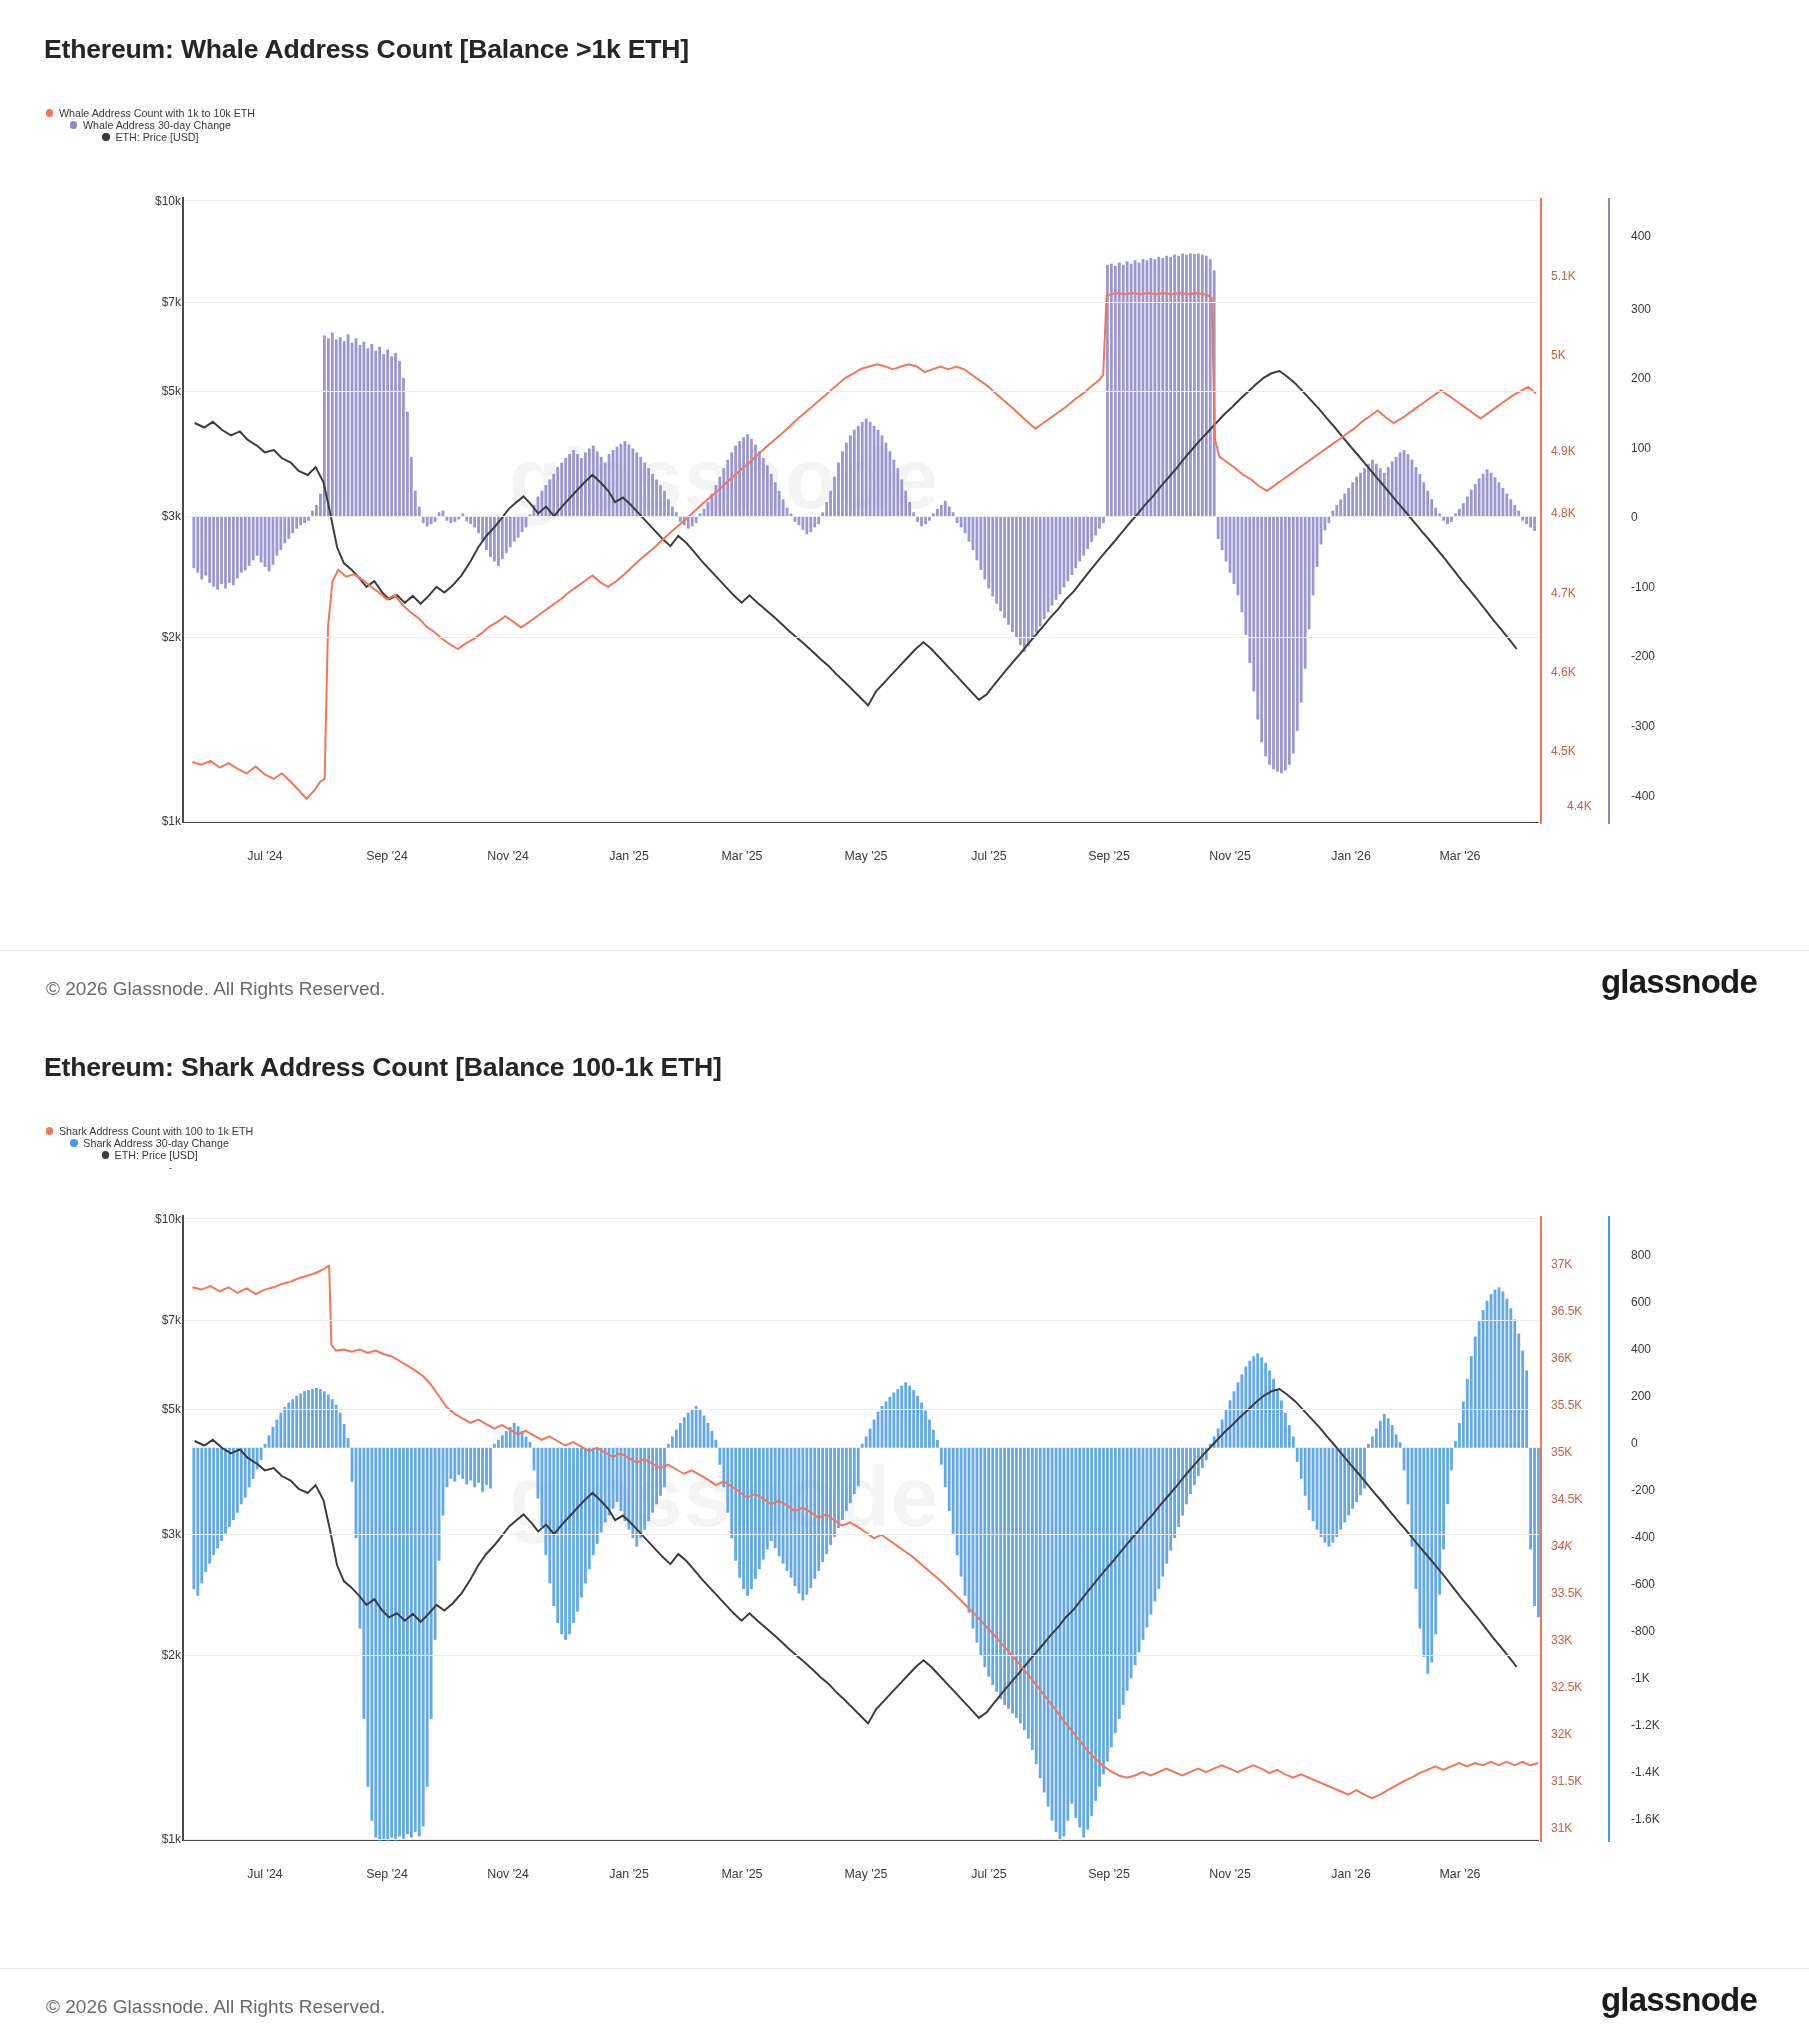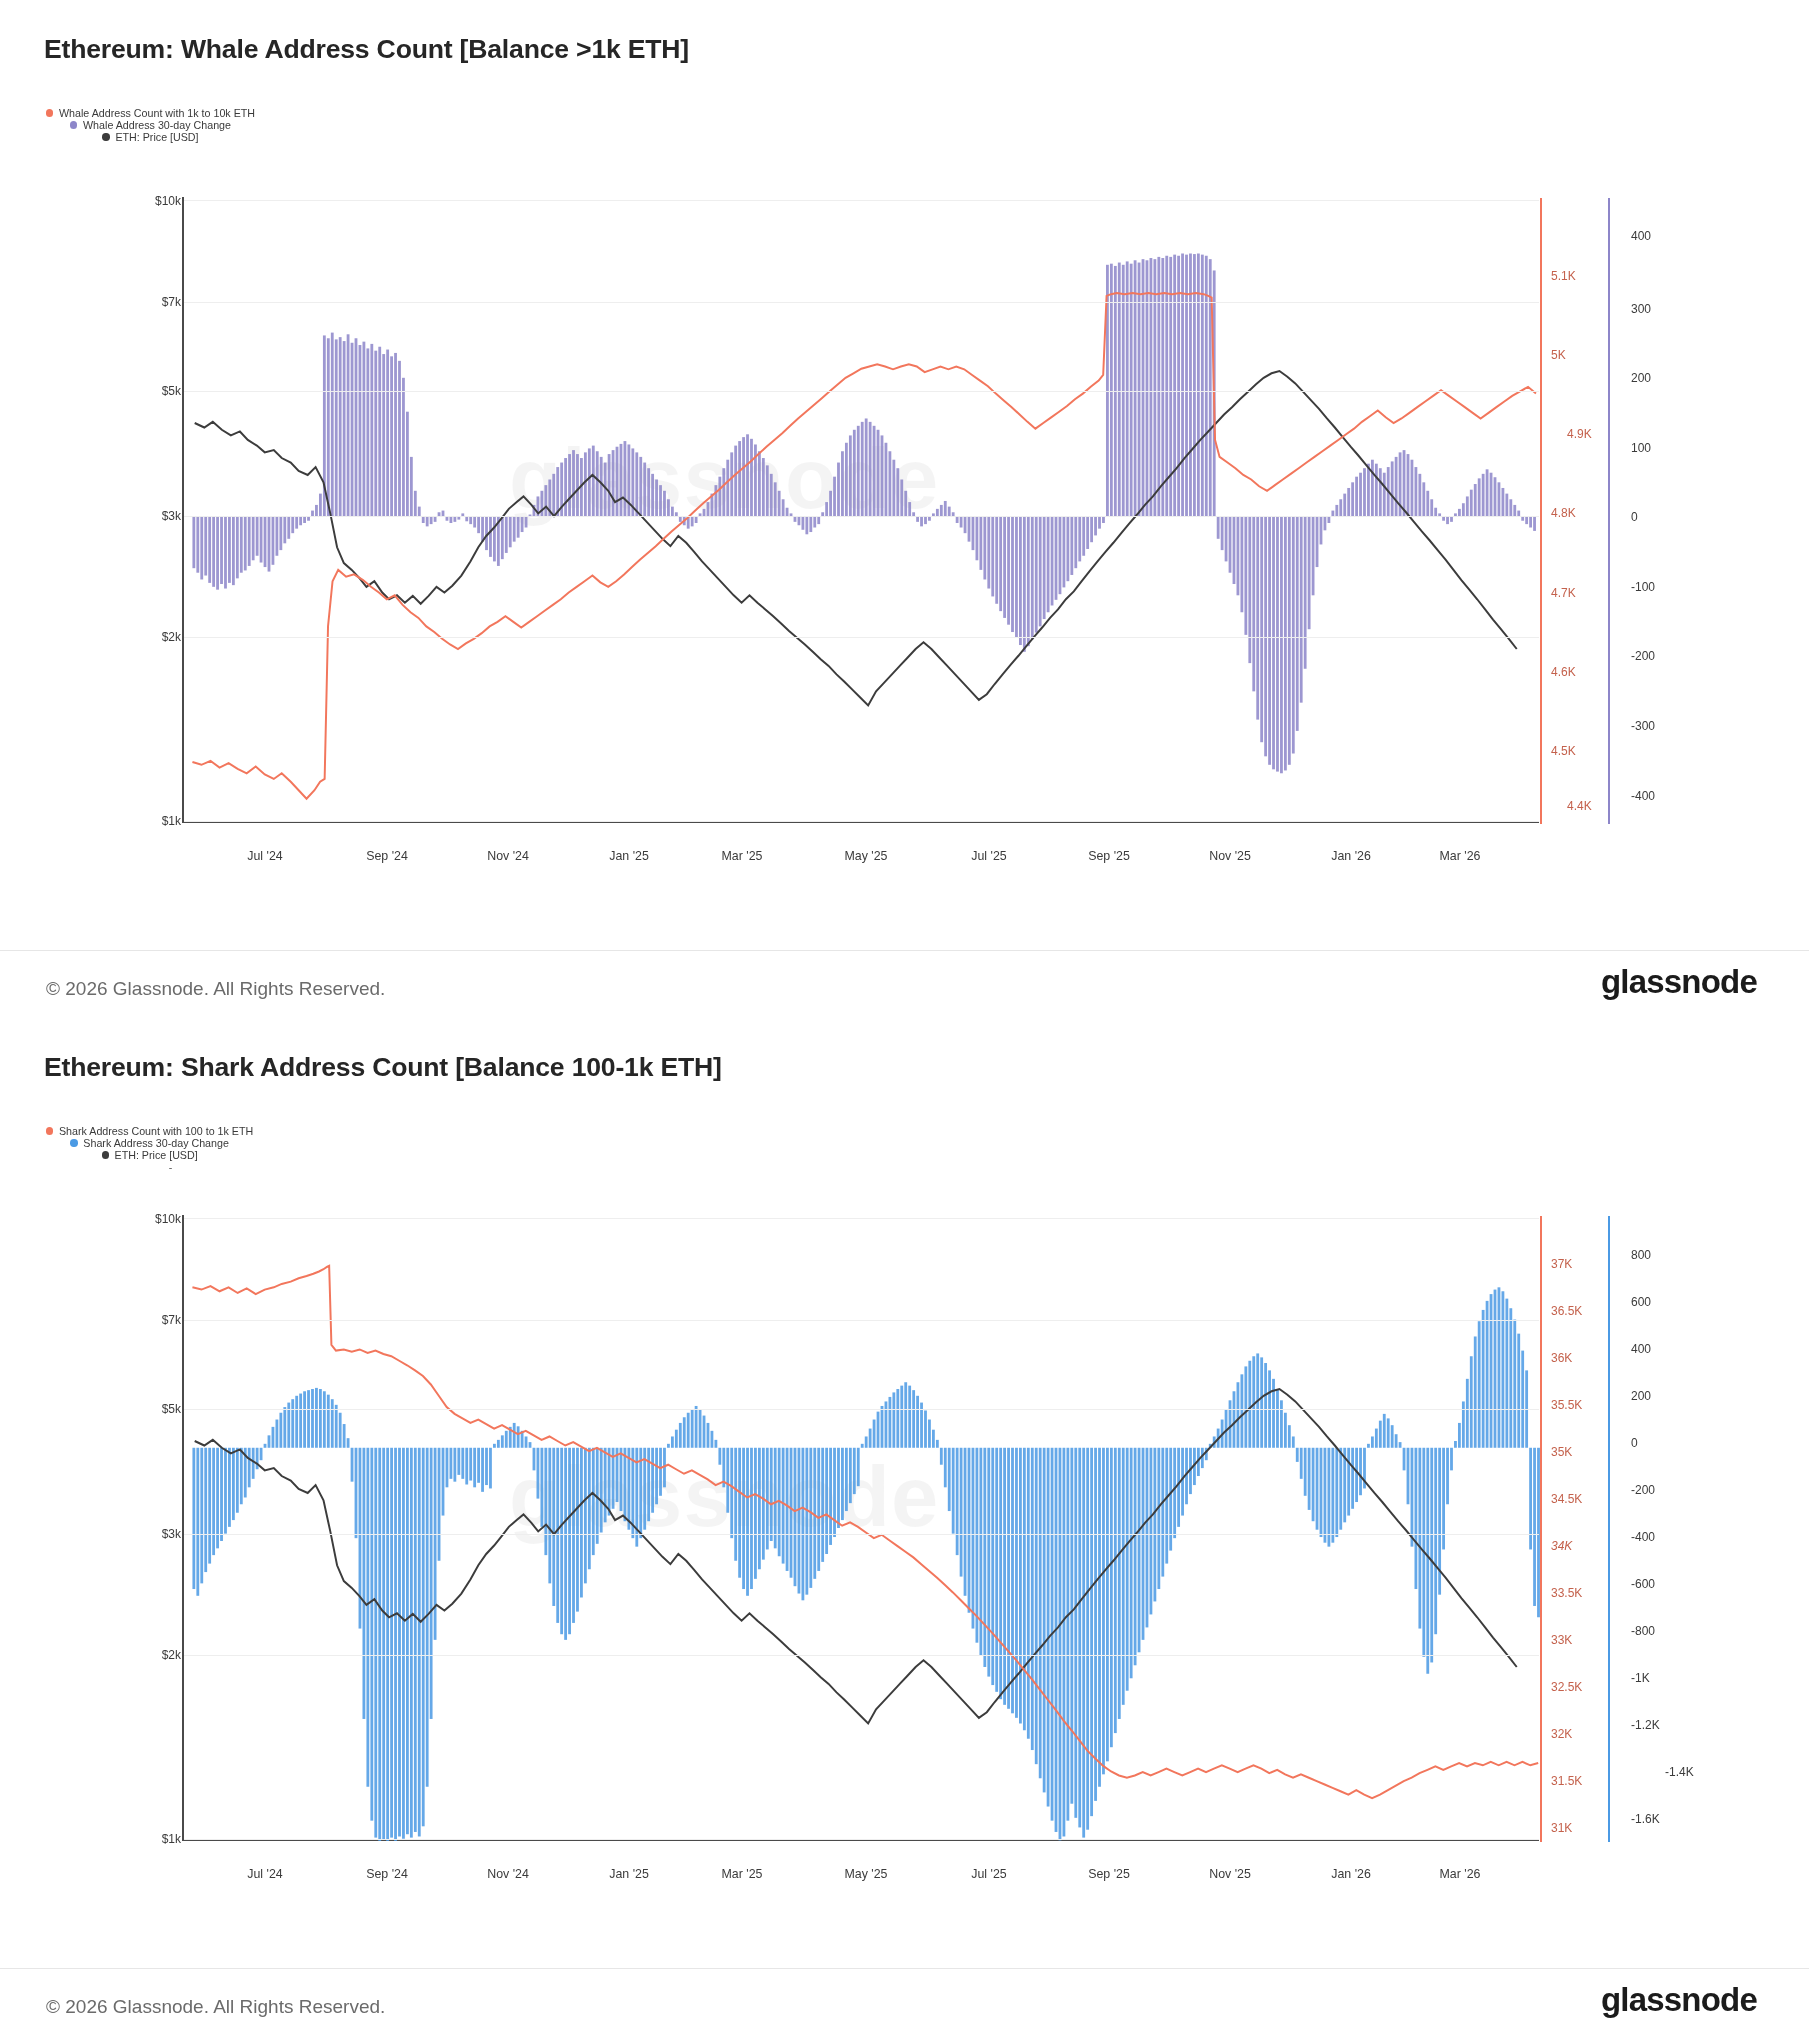--- a/index.html
+++ b/index.html
@@ -549,21 +549,21 @@
 
           <polyline fill="none" stroke="#3c3c3c" stroke-width="3.5" points="18,400 35,408 50,398 66,412 82,422 98,415 112,430 128,440 142,452 158,448 172,462 188,470 202,485 218,492 232,478 246,505 258,560 270,620 282,648 296,660 310,675 322,690 336,680 350,700 362,712 376,705 390,718 404,706 418,720 432,706 446,690 460,700 474,688 490,670 506,645 520,620 534,600 548,585 560,570 574,552 588,540 600,530 614,545 626,560 640,548 654,565 668,548 680,535 694,520 708,505 722,492 736,505 750,520 762,540 776,532 790,545 804,560 818,575 832,590 846,605 860,618 874,600 888,612 902,628 916,645 930,660 944,675 958,690 972,705 986,718 1000,705 1014,718 1028,730 1042,742 1056,755 1070,768 1084,780 1098,792 1112,805 1126,818 1140,830 1154,845 1168,858 1182,872 1196,886 1210,900 1224,875 1238,860 1252,845 1266,830 1280,815 1294,800 1308,788 1322,800 1336,815 1350,830 1364,845 1378,860 1392,875 1406,890 1420,880 1434,862 1448,845 1462,828 1476,812 1490,795 1504,778 1518,762 1532,745 1546,730 1560,712 1574,698 1588,680 1602,662 1616,645 1630,628 1644,612 1658,595 1672,578 1686,562 1700,545 1714,530 1728,512 1742,496 1756,480 1770,462 1784,446 1798,430 1812,415 1826,400 1840,385 1854,372 1868,358 1882,345 1896,332 1910,320 1924,312 1938,308 1952,318 1966,330 1980,345 1994,360 2008,375 2022,392 2036,408 2050,425 2064,442 2078,458 2092,475 2106,492 2120,508 2134,525 2148,542 2162,558 2176,575 2190,592 2204,608 2218,625 2232,642 2246,660 2260,678 2274,695 2288,712 2302,730 2316,748 2330,765 2344,782 2358,800"></polyline>
 
           <polyline fill="none" stroke="#f2765c" stroke-width="3.5" points="14,1000 30,1005 46,998 62,1010 78,1002 94,1012 110,1020 126,1008 142,1022 158,1030 172,1020 188,1035 202,1050 216,1065 230,1050 240,1035 248,1030 254,760 262,680 272,660 286,672 300,668 316,678 330,690 344,700 358,712 372,705 386,722 400,735 414,745 428,760 442,770 456,782 470,792 484,800 498,790 512,782 526,772 540,760 554,752 568,742 582,752 596,762 610,752 624,742 638,732 652,722 666,712 680,700 694,690 708,680 722,670 736,682 750,690 764,680 778,668 792,655 806,642 820,630 834,618 848,605 862,592 876,580 890,568 904,555 918,542 932,530 946,518 960,505 974,492 988,480 1002,468 1016,455 1030,442 1044,430 1058,418 1072,405 1086,392 1100,380 1114,368 1128,356 1142,344 1156,332 1170,320 1184,312 1198,304 1212,300 1226,296 1240,300 1254,305 1268,300 1282,296 1296,300 1310,310 1324,305 1338,300 1352,305 1366,300 1380,305 1394,315 1408,325 1422,335 1436,348 1450,360 1464,372 1478,385 1492,398 1506,410 1520,400 1534,390 1548,380 1562,370 1576,358 1590,348 1604,336 1618,325 1626,315 1632,175 1640,172 1650,170 1664,172 1678,170 1692,172 1706,170 1720,172 1734,170 1748,172 1762,170 1776,172 1790,170 1804,172 1812,175 1818,178 1824,430 1832,460 1846,470 1860,480 1874,492 1888,500 1902,512 1916,520 1930,510 1944,500 1958,490 1972,480 1986,470 2000,460 2014,450 2028,440 2042,430 2056,420 2070,410 2084,398 2098,388 2112,378 2126,390 2140,400 2154,392 2168,382 2182,372 2196,362 2210,352 2224,342 2238,352 2252,362 2266,372 2280,382 2294,392 2308,382 2322,372 2336,362 2350,352 2364,344 2378,336 2392,348"></polyline>
         </svg>
       </div>
 
       <div class="axis-line-right1" style="left:1540px; top:198px; height:626px; background:#f2765c;"></div>
       <div class="axis-label-right1" style="left:1551px; top:276px; color:#c4614c;">5.1K</div>
       <div class="axis-label-right1" style="left:1551px; top:355px; color:#c4614c;">5K</div>
-      <div class="axis-label-right1" style="left:1551px; top:434px; color:#c4614c;margin-left:16px;">4.9K</div>
+      <div class="axis-label-right1" style="left:1551px; top:451px; color:#c4614c;">4.9K</div>
       <div class="axis-label-right1" style="left:1551px; top:513px; color:#c4614c;">4.8K</div>
       <div class="axis-label-right1" style="left:1551px; top:593px; color:#c4614c;">4.7K</div>
       <div class="axis-label-right1" style="left:1551px; top:672px; color:#c4614c;">4.6K</div>
       <div class="axis-label-right1" style="left:1551px; top:751px; color:#c4614c;">4.5K</div>
       <div class="axis-label-right1" style="left:1551px; top:806px; color:#c4614c;margin-left:16px;">4.4K</div>
 
       <div class="axis-line-right2" style="left:1608px; top:198px; height:626px; background:#8d86c9;"></div>
       <div class="axis-label-right2" style="left:1631px; top:236px;">400</div>
       <div class="axis-label-right2" style="left:1631px; top:309px;">300</div>
       <div class="axis-label-right2" style="left:1631px; top:378px;">200</div>
@@ -1004,21 +1004,21 @@
       <div class="axis-label-right2" style="left:1631px; top:284px;">600</div>
       <div class="axis-label-right2" style="left:1631px; top:331px;">400</div>
       <div class="axis-label-right2" style="left:1631px; top:378px;">200</div>
       <div class="axis-label-right2" style="left:1631px; top:425px;">0</div>
       <div class="axis-label-right2" style="left:1631px; top:472px;">-200</div>
       <div class="axis-label-right2" style="left:1631px; top:519px;">-400</div>
       <div class="axis-label-right2" style="left:1631px; top:566px;">-600</div>
       <div class="axis-label-right2" style="left:1631px; top:613px;">-800</div>
       <div class="axis-label-right2" style="left:1631px; top:660px;">-1K</div>
       <div class="axis-label-right2" style="left:1631px; top:707px;">-1.2K</div>
-      <div class="axis-label-right2" style="left:1631px; top:754px;margin-left:34px;">-1.4K</div>
+      <div class="axis-label-right2" style="left:1631px; top:754px;">-1.4K</div>
       <div class="axis-label-right2" style="left:1631px; top:801px;">-1.6K</div>
 
       <div class="xtick" style="left:265px; top:849px;">Jul '24</div>
       <div class="xtick" style="left:387px; top:849px;">Sep '24</div>
       <div class="xtick" style="left:508px; top:849px;">Nov '24</div>
       <div class="xtick" style="left:629px; top:849px;">Jan '25</div>
       <div class="xtick" style="left:742px; top:849px;">Mar '25</div>
       <div class="xtick" style="left:866px; top:849px;">May '25</div>
       <div class="xtick" style="left:989px; top:849px;">Jul '25</div>
       <div class="xtick" style="left:1109px; top:849px;">Sep '25</div>

